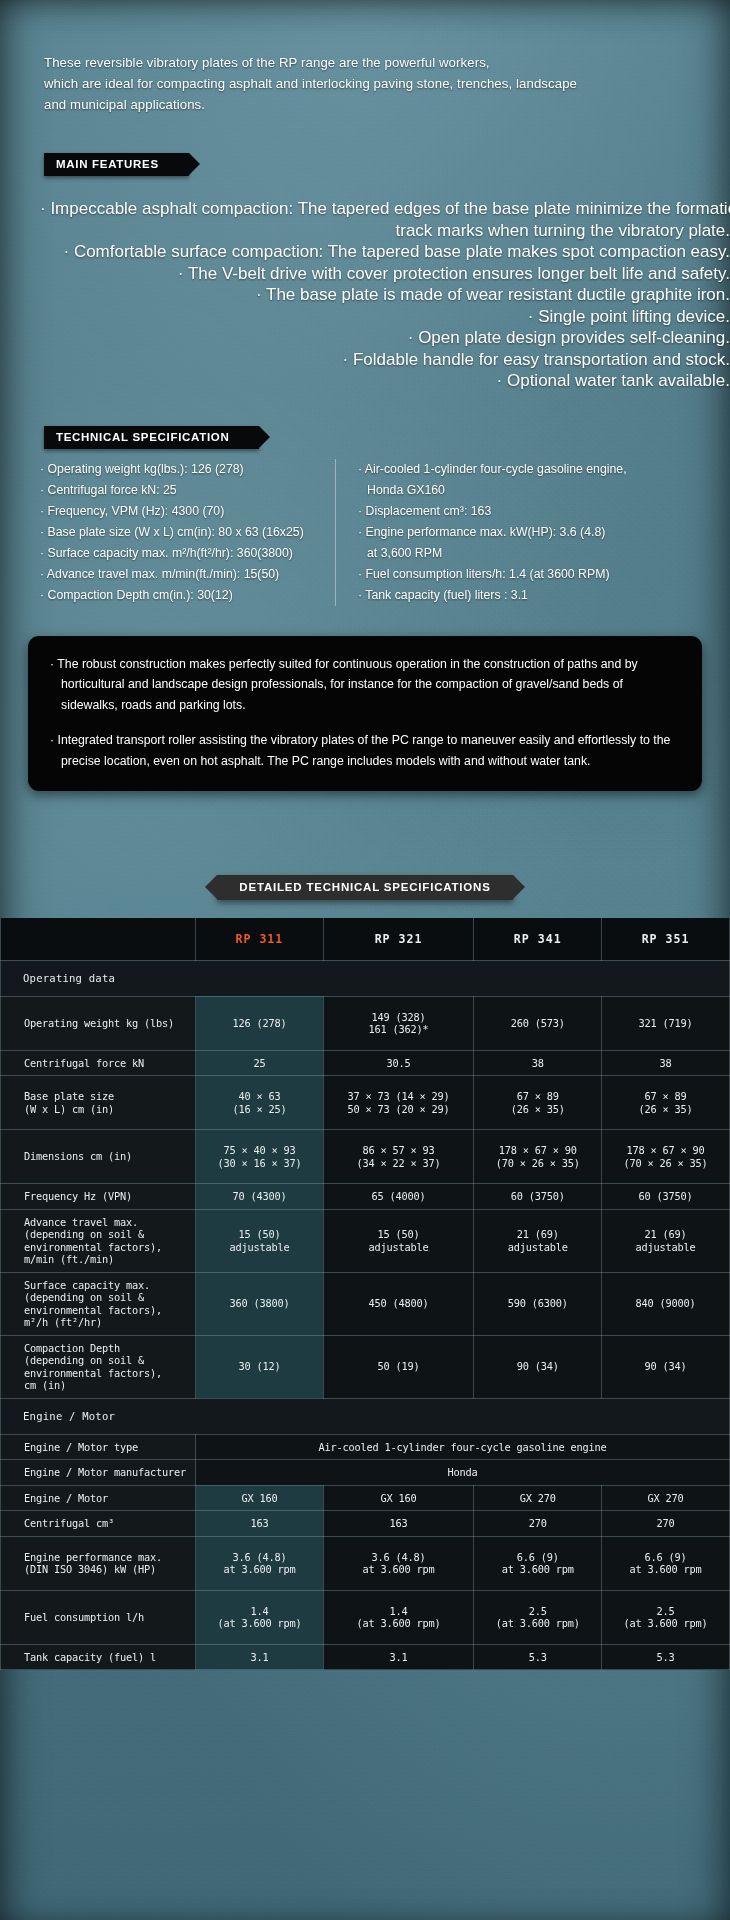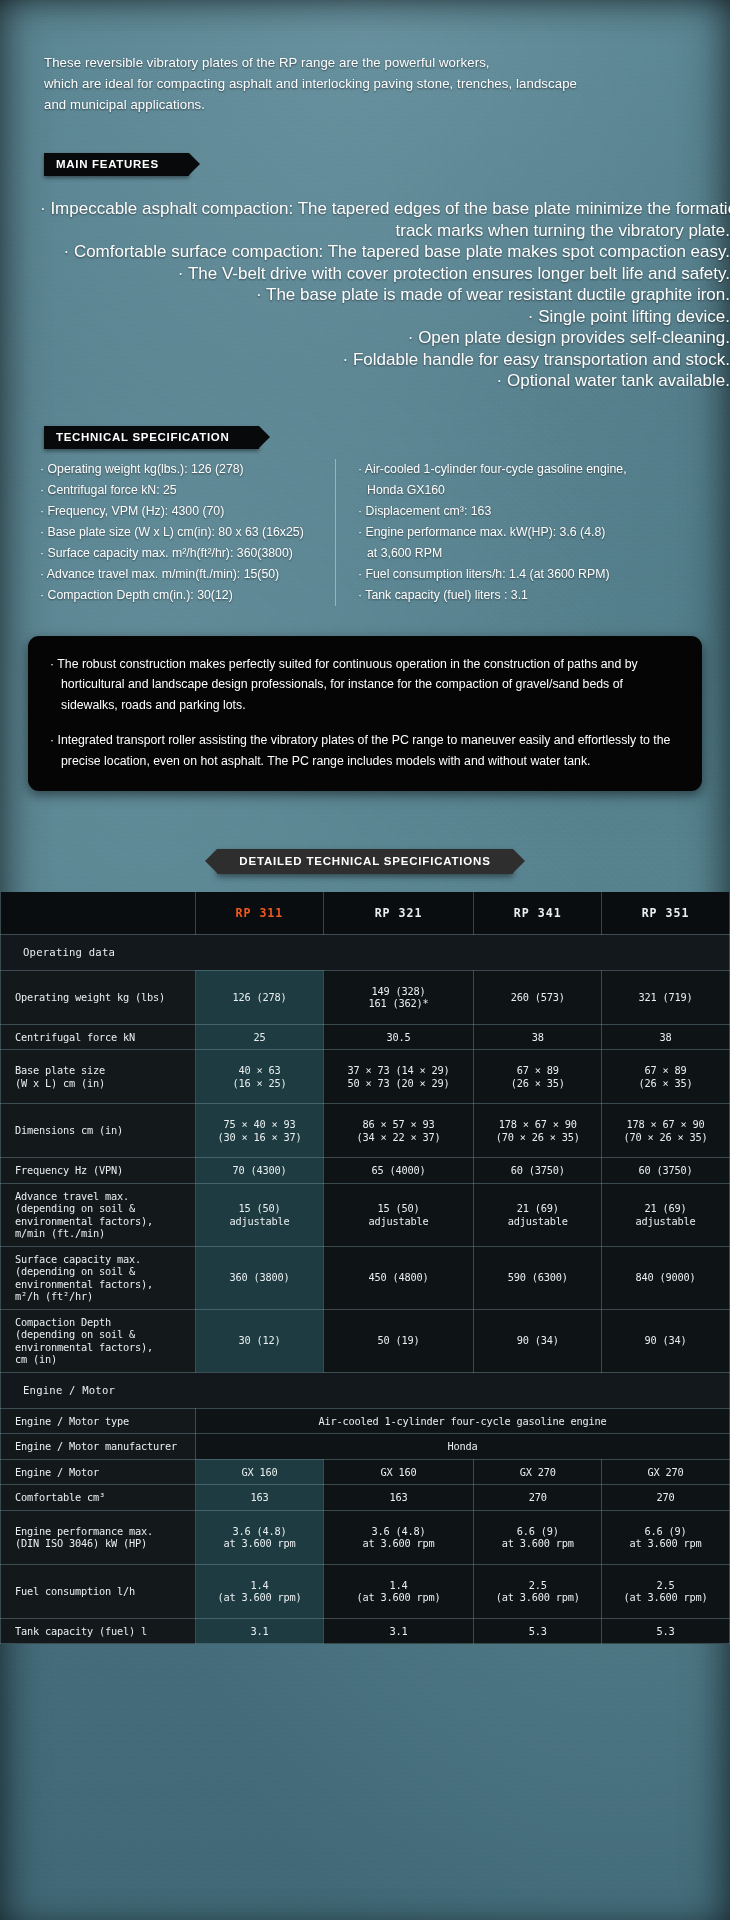--- a/index.html
+++ b/index.html
@@ -103,20 +103,21 @@
   .note-box p::before{ content:"· "; }
 
   
   .banner-wrap{ text-align:center; margin-top:58px; }
   .banner{
     display:inline-block; position:relative;
     background:#2e2e2e;
     color:#fff; font-weight:bold; font-size:11.5px; letter-spacing:.8px;
     padding:7px 22px; height:25px; line-height:11px;
     box-shadow:0 3px 6px rgba(0,0,0,.45);
+    margin-top:26px;
   }
   .banner::before{
     content:""; position:absolute; left:-12px; top:0;
     border-right:12px solid #2e2e2e;
     border-top:12.5px solid transparent; border-bottom:12.5px solid transparent;
   }
   .banner::after{
     content:""; position:absolute; right:-12px; top:0;
     border-left:12px solid #2e2e2e;
     border-top:12.5px solid transparent; border-bottom:12.5px solid transparent;
@@ -133,21 +134,21 @@
   }
   .spec-table td, .spec-table th{
     border:1px solid rgba(140,175,185,.35);
     padding:6px 8px;
     vertical-align:middle;
     font-weight:normal;
     font-family:"DejaVu Sans Mono", monospace;
     letter-spacing:-.2px;
   }
   .spec-table .label-cell{
-    width:195px; text-align:left; padding-left:14px;
+    width:195px; text-align:left; padding-left:23px;
     background:#13181b; line-height:12.5px;
   }
   .spec-table .val{ text-align:center; width:auto; line-height:12.5px; background:#0e1315; }
   .spec-table .val.hl{ background:#1d3b40; }
   .head-row td{ background:#0a0d0f; height:42px; border-top:none; }
   .head-row .model{ font-size:11.6px; font-weight:bold; letter-spacing:1px; text-align:center; }
   .head-row .model.active{ color:#ef5a1e; }
   .head-row .label-cell{ background:#0a0d0f; }
   .section-row td{
     background:#12181b; text-align:left; padding-left:22px;
@@ -303,21 +304,21 @@
           <td colspan="4" class="val">Honda</td>
         </tr>
         <tr>
           <td class="label-cell">Engine / Motor</td>
           <td class="val hl">GX 160</td>
           <td class="val">GX 160</td>
           <td class="val">GX 270</td>
           <td class="val">GX 270</td>
         </tr>
         <tr>
-          <td class="label-cell">Comfortable  cm³</td>
+          <td class="label-cell">Centrifugal  cm³</td>
           <td class="val hl">163</td>
           <td class="val">163</td>
           <td class="val">270</td>
           <td class="val">270</td>
         </tr>
         <tr class="tall">
           <td class="label-cell">Engine performance max.<br>(DIN ISO 3046) kW (HP)</td>
           <td class="val hl">3.6 (4.8)<br>at 3.600 rpm</td>
           <td class="val">3.6 (4.8)<br>at 3.600 rpm</td>
           <td class="val">6.6 (9)<br>at 3.600 rpm</td>

